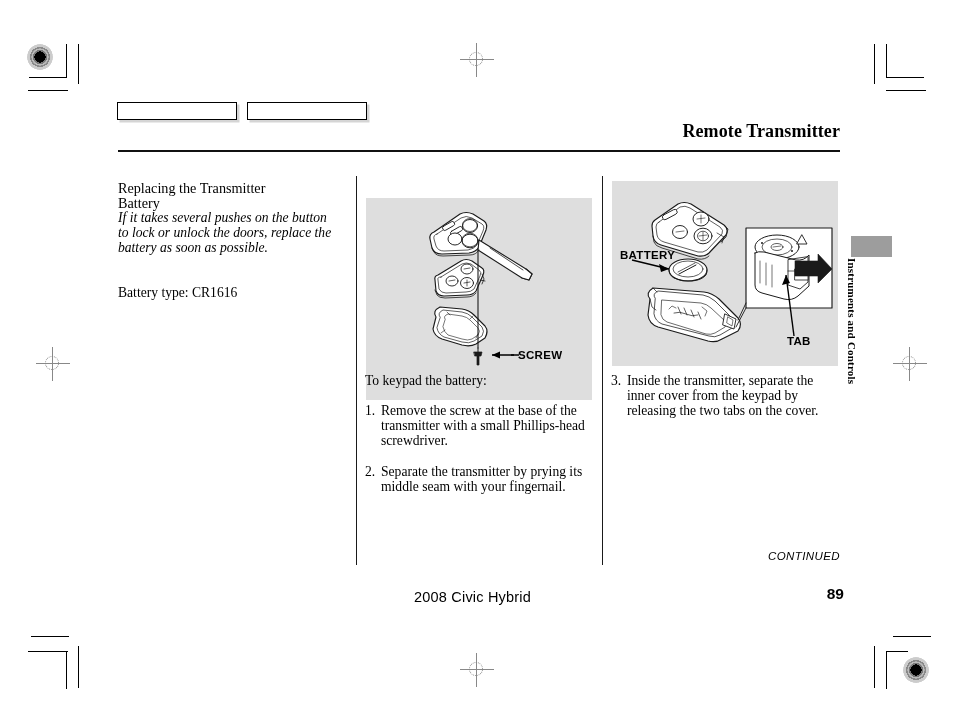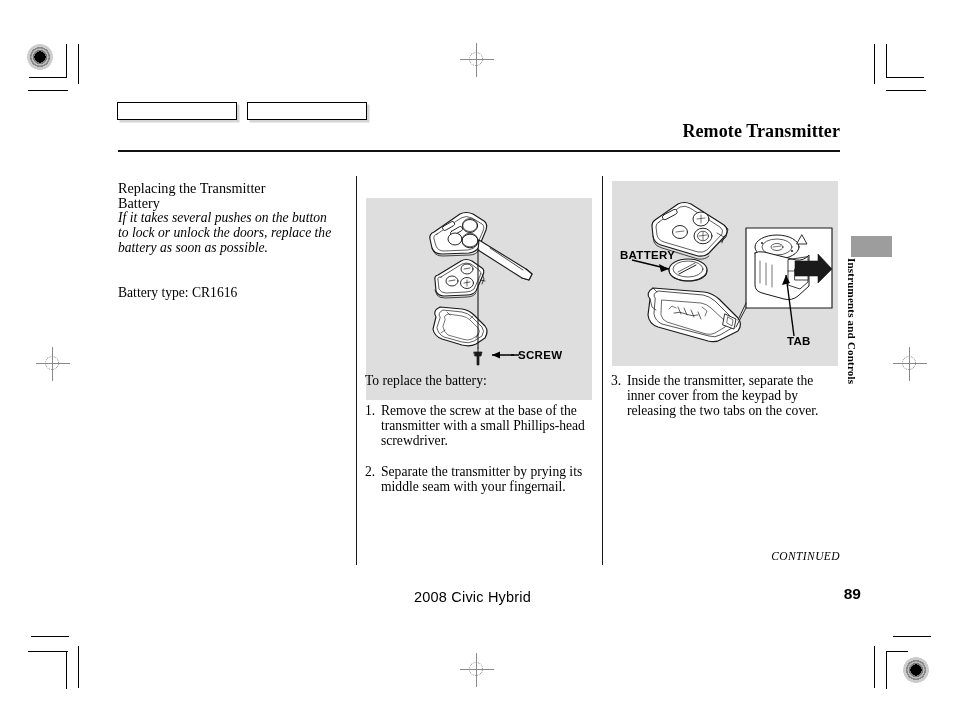--- a/index.html
+++ b/index.html
@@ -158,37 +158,37 @@
     writing-mode: vertical-rl;
     text-orientation: mixed;
     white-space: nowrap;
   }
 
   
   #continued {
     position: absolute;
     right: 114px;
     top: 550px;
-    font-family: Liberation Serif, serif;
+    font-family: Liberation Sans, sans-serif;
     font-style: italic;
     font-size: 11.5px;
     letter-spacing: 0.4px;
     margin-left: 31px;
   }
   #footer-model {
     position: absolute;
     left: 414px;
     top: 589px;
     font-family: "Liberation Sans", sans-serif;
     font-size: 14.5px;
     letter-spacing: 0.2px;
   }
   #footer-pagenum {
     position: absolute;
-    right: 93px;
+    right: 110px;
     top: 585px;
     font-family: "Liberation Sans", sans-serif;
     font-weight: bold;
     font-size: 15.5px;
   }
 </style>
 </head>
 <body>
 
 <div id="page">
@@ -307,21 +307,21 @@
 
       <g>
         <path d="M126 157 L148 157" stroke="#000" stroke-width="1.5"></path>
         <path d="M126 157 L134 153.5 L134 160.5 Z" fill="#000"></path>
         <line x1="145" y1="157" x2="153" y2="157" stroke="#000" stroke-width="1.5"></line>
       </g>
       <text class="fig-label" x="152" y="161" fill="#000">SCREW</text>
     </svg>
   </div>
 
-  <div class="body-text" style="position:absolute; left:365px; top:373px; width:230px;">To replace the battery:</div>
+  <div class="body-text" style="position:absolute; left:365px; top:373px; width:230px;">To keypad the battery:</div>
 
   <div class="numlist" style="left:365px; top:403px; width:230px;">
     <div class="numitem">
       <div class="num">1.</div>
       <div class="txt">Remove the screw at the base of the transmitter with a small Phillips-head screwdriver.</div>
     </div>
     <div class="numitem" style="margin-top:15px;">
       <div class="num">2.</div>
       <div class="txt">Separate the transmitter by prying its middle seam with your fingernail.</div>
     </div>

